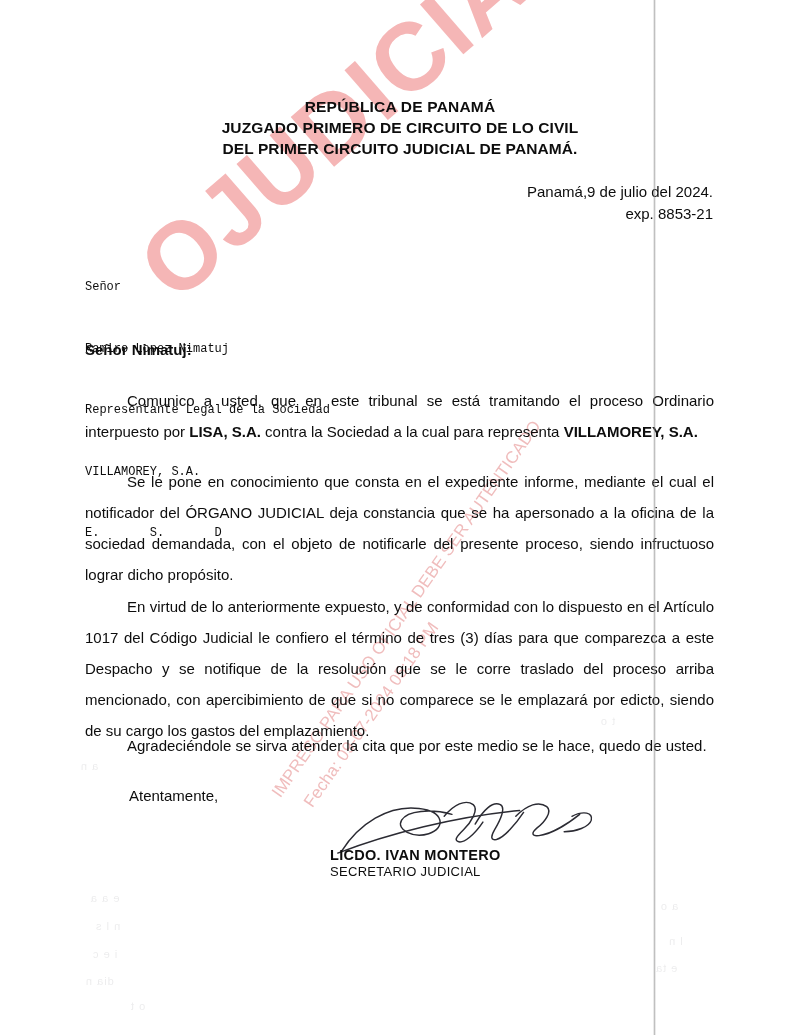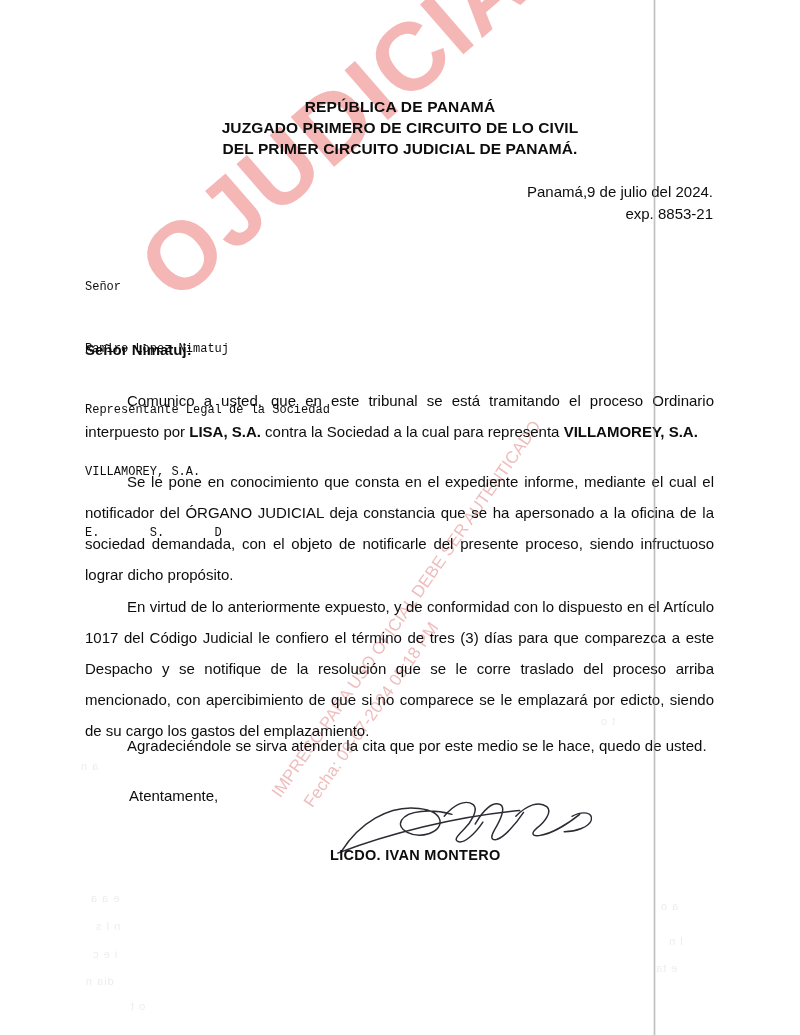--- a/index.html
+++ b/index.html
@@ -238,16 +238,17 @@
         <g fill="none" stroke="#2b2b33" stroke-width="1.5" stroke-linecap="round">
           <path d="M12 58 C30 30, 60 10, 92 14 C118 17, 120 34, 102 40 C86 45, 68 36, 74 26 C80 16, 104 14, 126 20"></path>
           <path d="M118 22 C128 10, 140 4, 148 10 C154 15, 146 28, 138 36 C132 42, 128 46, 132 48 C138 51, 150 40, 158 28"></path>
           <path d="M150 30 C158 16, 168 6, 176 10 C182 13, 176 26, 170 36 C166 43, 166 47, 172 46 C180 44, 192 30, 200 18"></path>
           <path d="M192 22 C204 10, 216 6, 224 12 C230 17, 222 28, 214 34 C208 39, 208 43, 216 42 C230 40, 248 28, 258 20"></path>
           <path d="M250 22 C262 16, 272 18, 270 26 C268 33, 254 38, 242 38"></path>
           <path d="M8 60 C60 40, 130 22, 196 16"></path>
         </g>
       </svg>
       <div class="sig-name">LICDO. IVAN MONTERO</div>
+      <div class="sig-title">SECRETARIO JUDICIAL</div>
     </div>
 
   </div>
 </div>
 
 </body></html>

